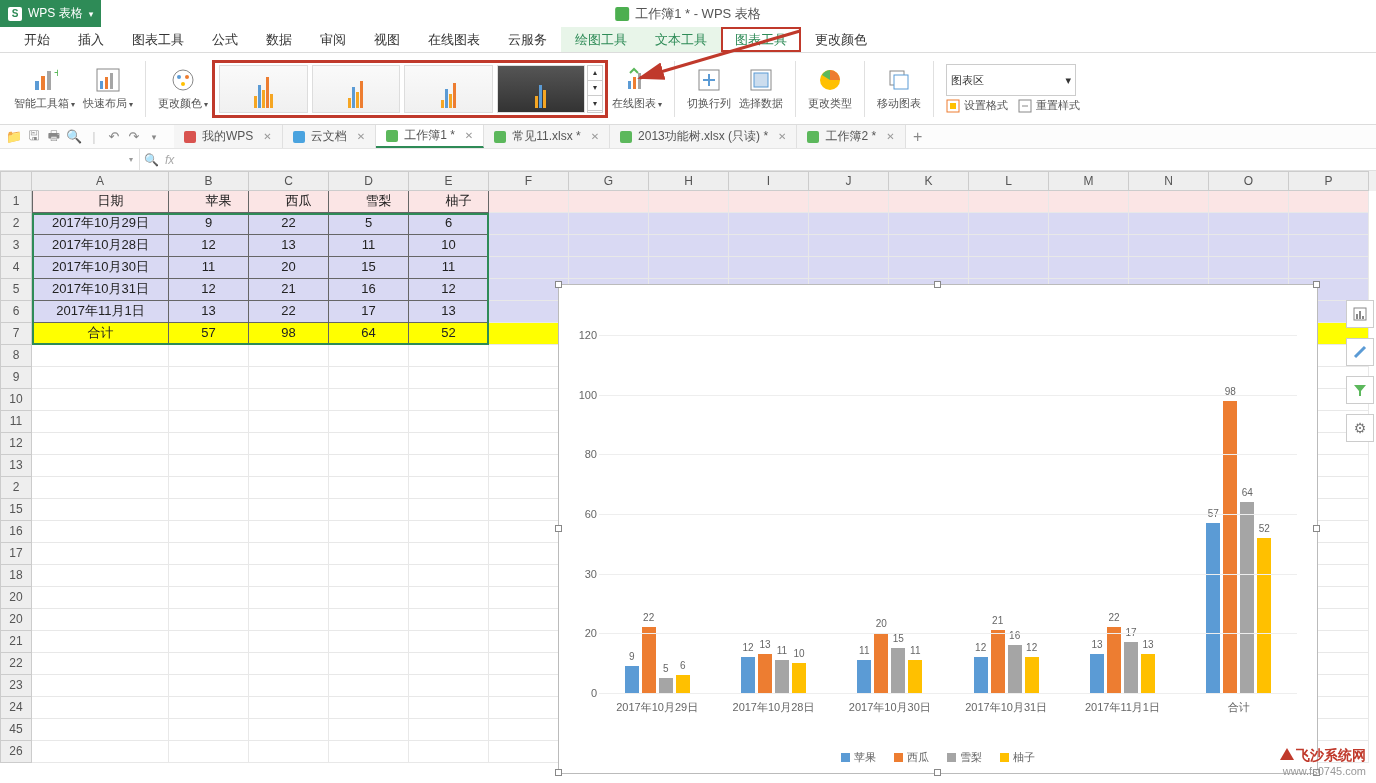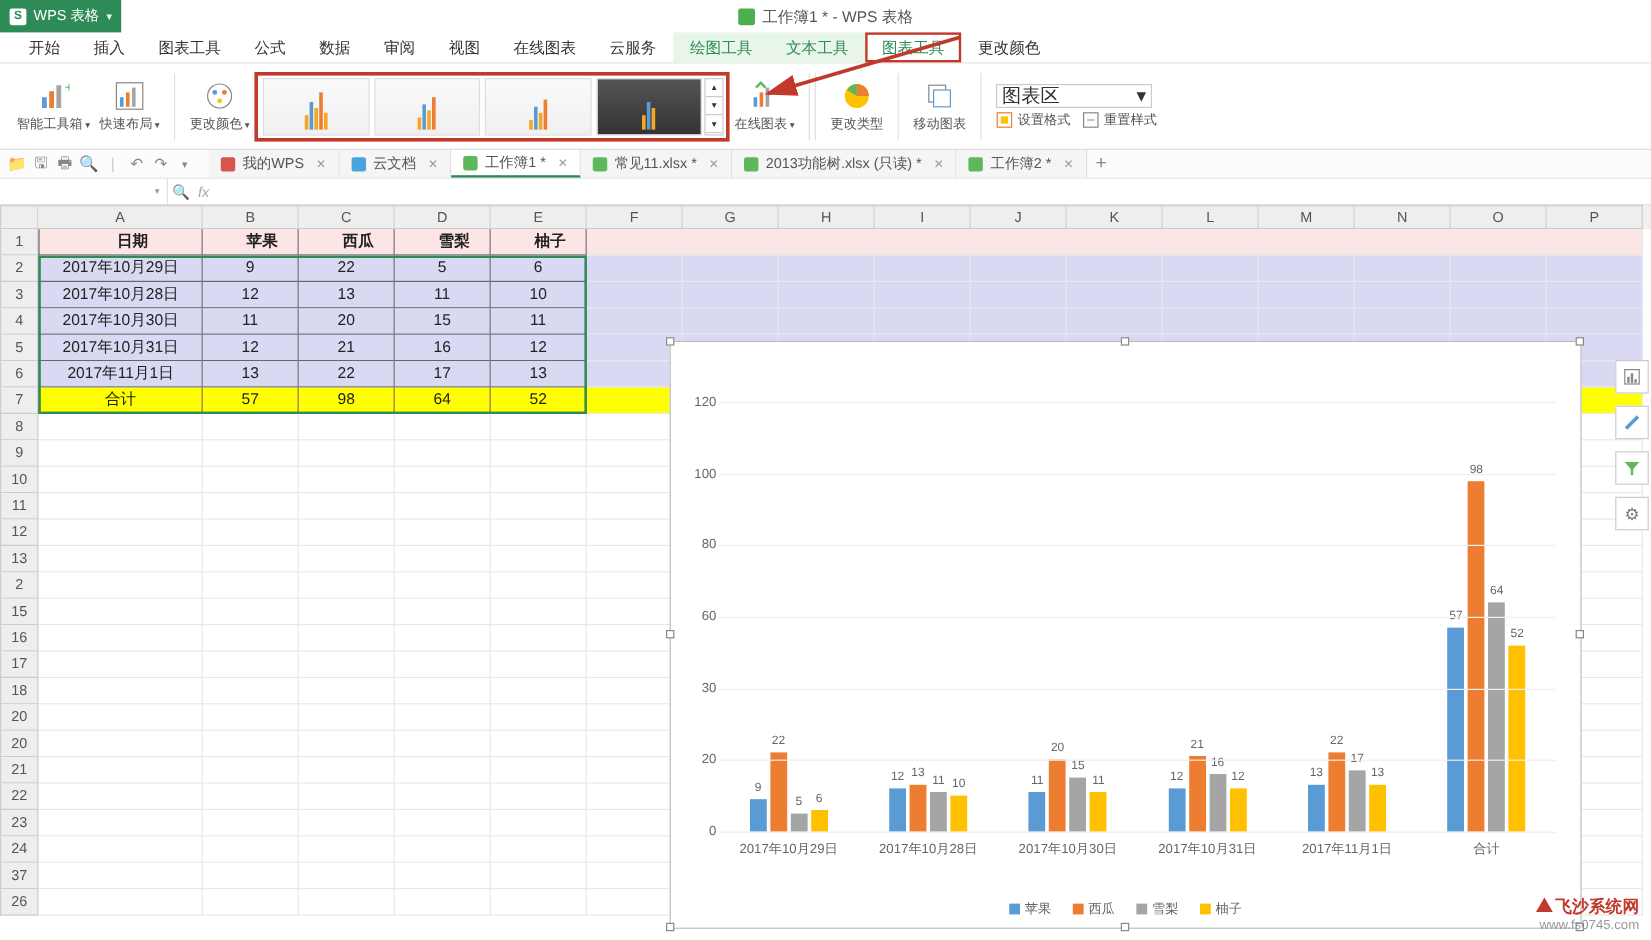--- a/index.html
+++ b/index.html
@@ -29,21 +29,21 @@
 .rib-btn .lbl { white-space:nowrap; }
 .rib-btn .chev2 { font-size:8px; margin-left:2px;}
 .style-gallery { border: 3px solid #c0392b; width: 396px; height: 58px; display:flex; align-items:center; background:#fff; padding:2px;}
 .style-thumb { flex:1; height: 48px; border:1px solid #ddd; margin:0 2px; background: linear-gradient(#fafafa,#f0f0f0); display:flex; align-items:flex-end; justify-content:center; gap:1px; padding:4px;}
 .style-thumb .tb { width:3px; background:#f5a623;}
 .gallery-scroll { width:16px; height:48px; display:flex; flex-direction:column; border:1px solid #ccc;}
 .gallery-scroll div{flex:1; display:flex; align-items:center; justify-content:center; font-size:8px; border-bottom:1px solid #ccc;}
 .rib-small { display:flex; flex-direction:column; gap:2px; padding:2px 4px;}
 .rib-small-row { display:flex; align-items:center; gap:4px; font-size:11px; color:#555; cursor:pointer; white-space:nowrap;}
 .rib-small-row .si{ width:14px; height:14px; display:inline-block;}
-.combo { border:1px solid #ccc; height:20px; width:130px; display:flex; align-items:center; padding:0 4px; font-size:16px; justify-content:space-between;}
+.combo { border:1px solid #ccc; height:32px; width:130px; display:flex; align-items:center; padding:0 4px; font-size:11px; justify-content:space-between;}
 
 
 .arrow-svg { position:absolute; left: 630px; top: 26px; pointer-events:none; }
 
 
 .quickbar { height: 24px; display: flex; align-items: center; background:#fcfcfc; border-bottom:1px solid #e5e5e5; padding:0 4px;}
 .qbtn { width:20px; height:20px; display:flex; align-items:center; justify-content:center; color:#888; cursor:pointer; font-size:13px;}
 .tabstrip { display:flex; align-items:center; margin-left:10px; height:100%;}
 .doctab { display:flex; align-items:center; padding:0 10px; height:100%; border-right:1px solid #e0e0e0; font-size:12px; color:#555; cursor:pointer; gap:6px; background:#f5f5f5;}
 .doctab.active { background:#fff; border-bottom:2px solid #2e8b57;}
@@ -65,21 +65,21 @@
 .colh { border:1px solid #ccc; border-left:none; text-align:center; font-size:12px; color:#555; line-height:18px; background:#eee;}
 .rowarea { display:flex;}
 .rowhdrs { display:flex; flex-direction:column; width:32px;}
 .rowh { height:22px; border:1px solid #ccc; border-top:none; text-align:center; font-size:12px; color:#555; line-height:20px; background:#eee;}
 .cells { position:relative;}
 .cellrow { display:flex; height:22px;}
 .cell { border-right:1px solid #d4d4d4; border-bottom:1px solid #d4d4d4; text-align:center; font-size:13px; line-height:20px; color:#222;}
 
 .tbl .cell { border:1px solid #666; border-left:none; border-top:none;}
 .tbl .cell:first-child{border-left:1px solid #666;}
-.hdr-row .cell { background:#fbe5e5; font-weight:bold;padding-left:20px;}
+.hdr-row .cell { background:#fbe5e5; font-weight:normal;padding-left:20px;}
 .sel-row .cell { background:#d9d9f3;}
 .sum-row .cell { background:#ffff00; font-weight:normal;}
 .selection-outline { position:absolute; border:2px solid #2e8b57; pointer-events:none;}
 
 
 .chartobj { position:absolute; left:558px; top:284px; width:760px; height:490px; background:#fff; border:1px solid #bbb;}
 .chartobj .handle{position:absolute; width:7px; height:7px; background:#fff; border:1px solid #888;}
 .chart-title{ text-align:center; font-size:18px; color:#444; margin-top:10px;}
 .plot { position:absolute; left:40px; right:20px; top:50px; bottom:80px;}
 .yaxis { position:absolute; left:-28px; top:0; bottom:0; width:28px;}
@@ -210,20 +210,40 @@
             <rect x="4" y="14" width="3" height="8" fill="#5b9bd5"></rect>
             <rect x="9" y="10" width="3" height="12" fill="#ed7d31"></rect>
             <rect x="14" y="6" width="3" height="16" fill="#a5a5a5"></rect>
             <path d="M6 6 L10 2 L14 6" fill="none" stroke="#5cb85c" stroke-width="2"></path>
           </svg>
         </div>
       <span class="lbl"><span>在线图表</span><span class="chev2">▾</span></span>
     </div>
   </div>
   <div class="rib-sep"></div>
+  <div class="rib-group">
+    <div class="rib-btn">
+      <div class="ricon">
+          <svg width="26" height="26">
+            <rect x="3" y="3" width="20" height="20" fill="none" stroke="#888"></rect>
+            <path d="M7 13 L19 13 M13 7 L13 19" stroke="#5b9bd5" stroke-width="2"></path>
+          </svg>
+        </div>
+      <span class="lbl">切换行列</span>
+    </div>
+    <div class="rib-btn">
+      <div class="ricon">
+          <svg width="26" height="26">
+            <rect x="3" y="3" width="20" height="20" fill="none" stroke="#888"></rect>
+            <rect x="6" y="6" width="14" height="14" fill="#cde" stroke="#5b9bd5"></rect>
+          </svg>
+        </div>
+      <span class="lbl">选择数据</span>
+    </div>
+  </div>
   <div class="rib-sep"></div>
   <div class="rib-group">
     <div class="rib-btn">
       <div class="ricon">
           <svg width="26" height="26">
             <circle cx="13" cy="13" r="10" fill="#ffc000"></circle>
             <path d="M13 3 A10 10 0 0 1 23 13 L13 13 Z" fill="#ed7d31"></path>
             <path d="M13 3 A10 10 0 0 0 5 8 L13 13 Z" fill="#5cb85c"></path>
           </svg>
         </div>
@@ -372,21 +392,21 @@
         <div class="rowh">15</div>
         <div class="rowh">16</div>
         <div class="rowh">17</div>
         <div class="rowh">18</div>
         <div class="rowh">20</div>
         <div class="rowh">20</div>
         <div class="rowh">21</div>
         <div class="rowh">22</div>
         <div class="rowh">23</div>
         <div class="rowh">24</div>
-        <div class="rowh">37</div>
+        <div class="rowh">45</div>
         <div class="rowh">26</div>
       </div>
     <div class="cells" id="cells">
         <div class="cellrow tbl hdr-row">
           <div class="cell" style="width: 137px;">日期</div>
           <div class="cell" style="width: 80px;">苹果</div>
           <div class="cell" style="width: 80px;">西瓜</div>
           <div class="cell" style="width: 80px;">雪梨</div>
           <div class="cell" style="width: 80px;">柚子</div>
           <div class="cell" style="width: 80px; border-right: 1px solid rgb(232, 232, 232); border-bottom: 1px solid rgb(232, 232, 232);"></div>

